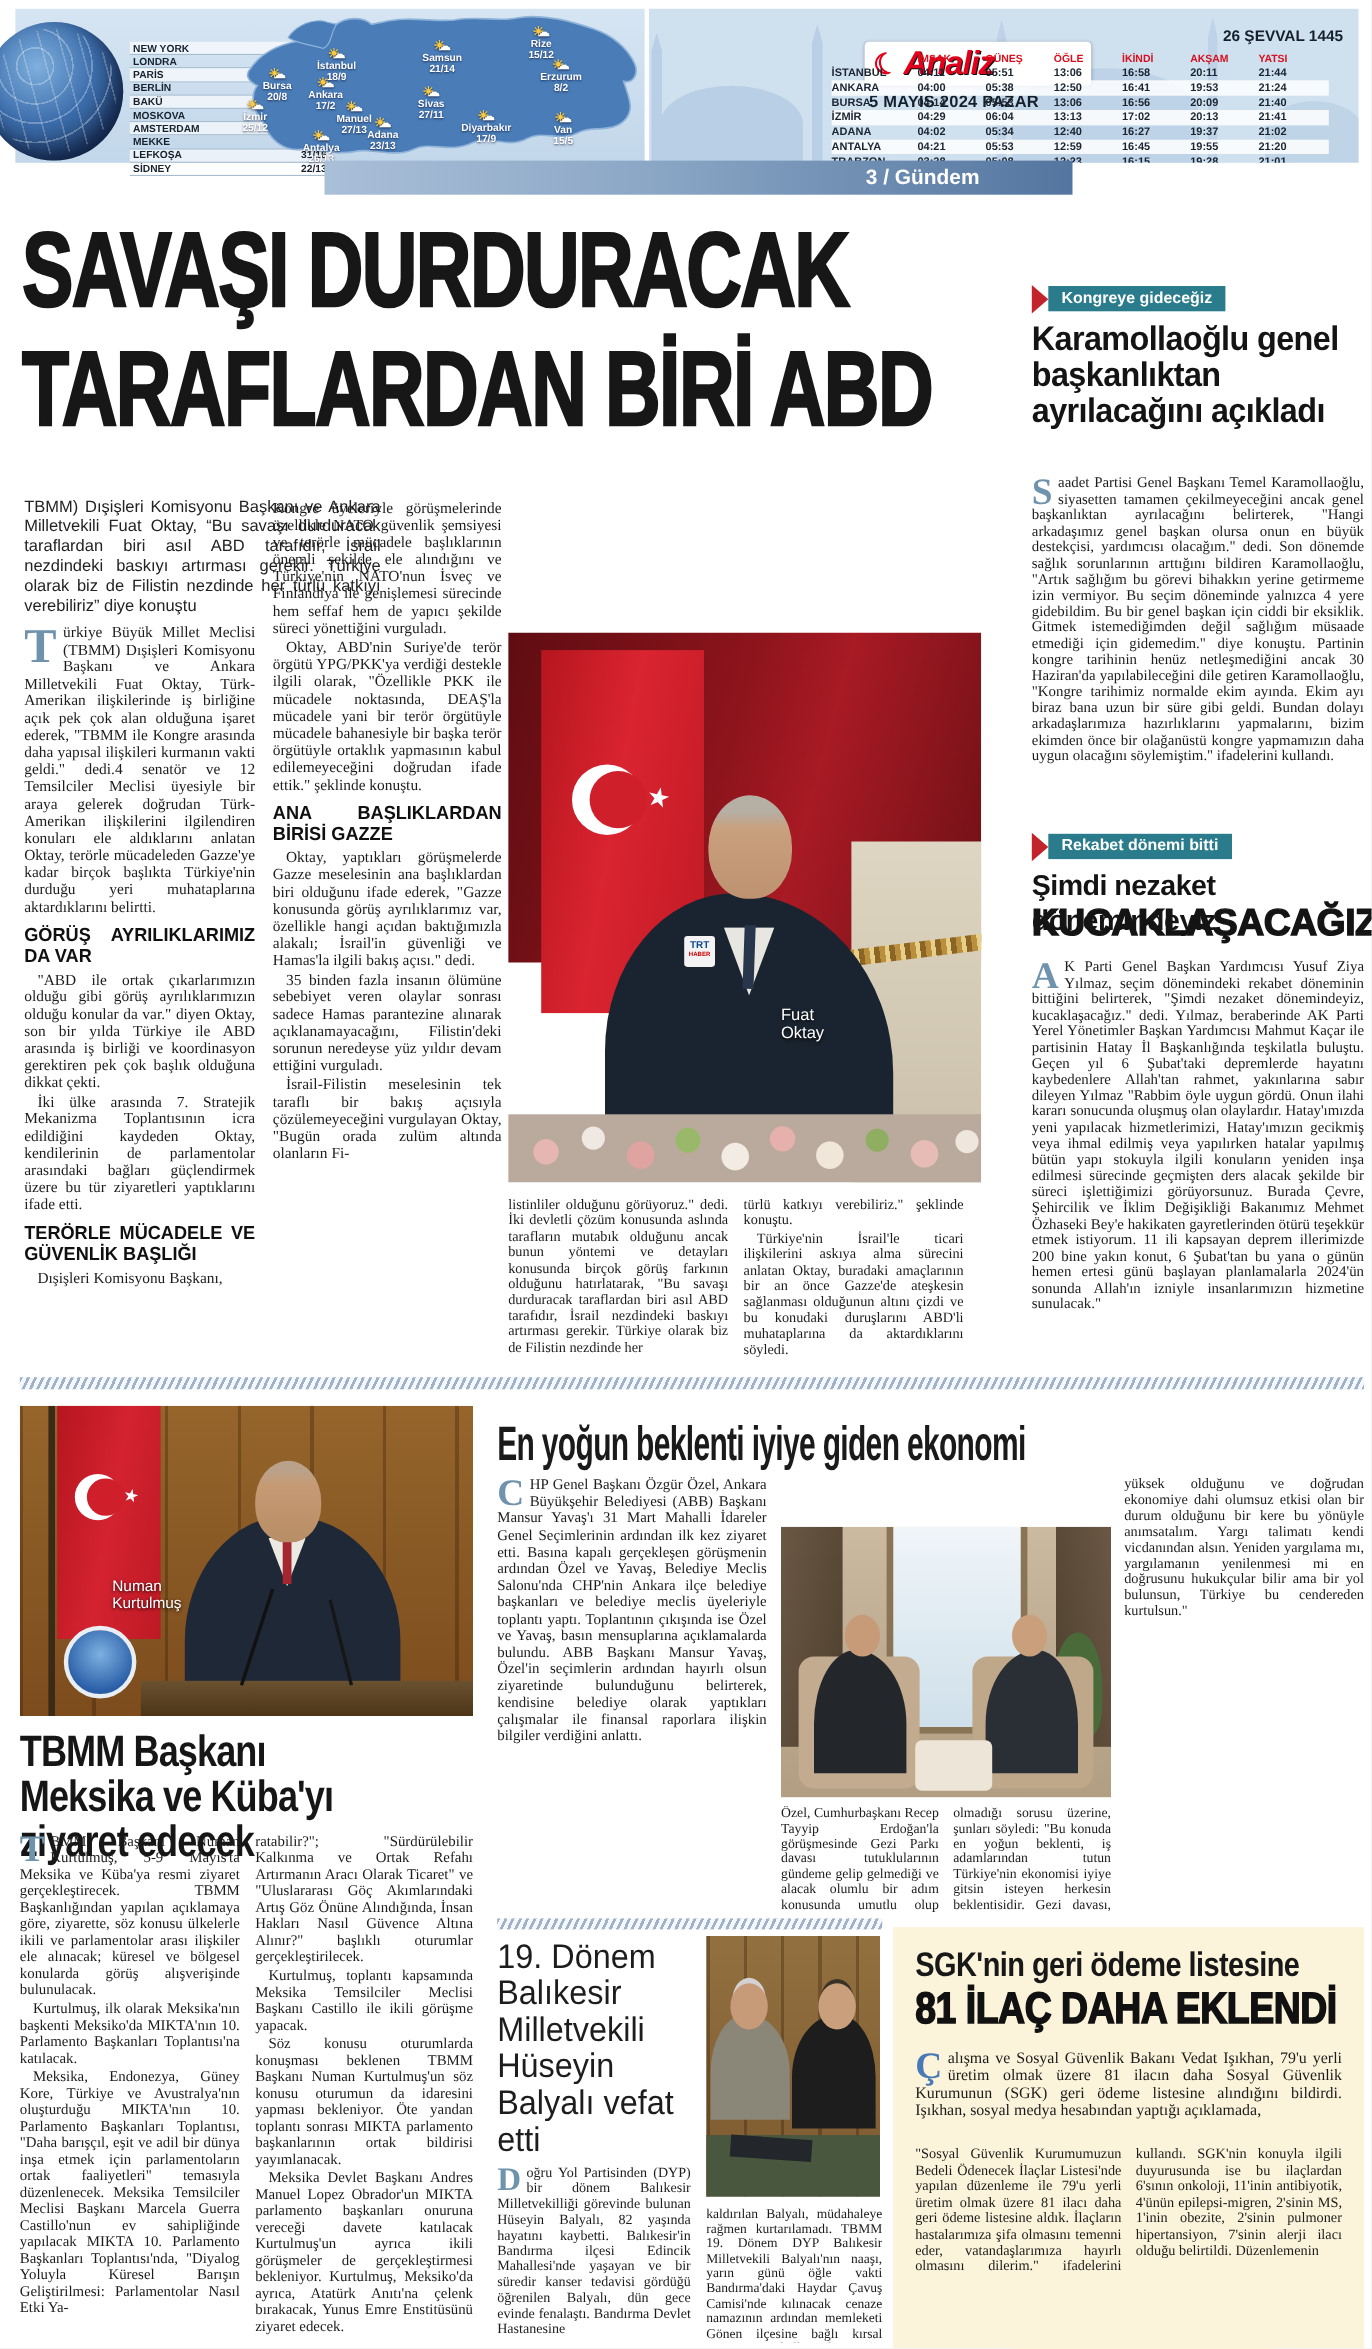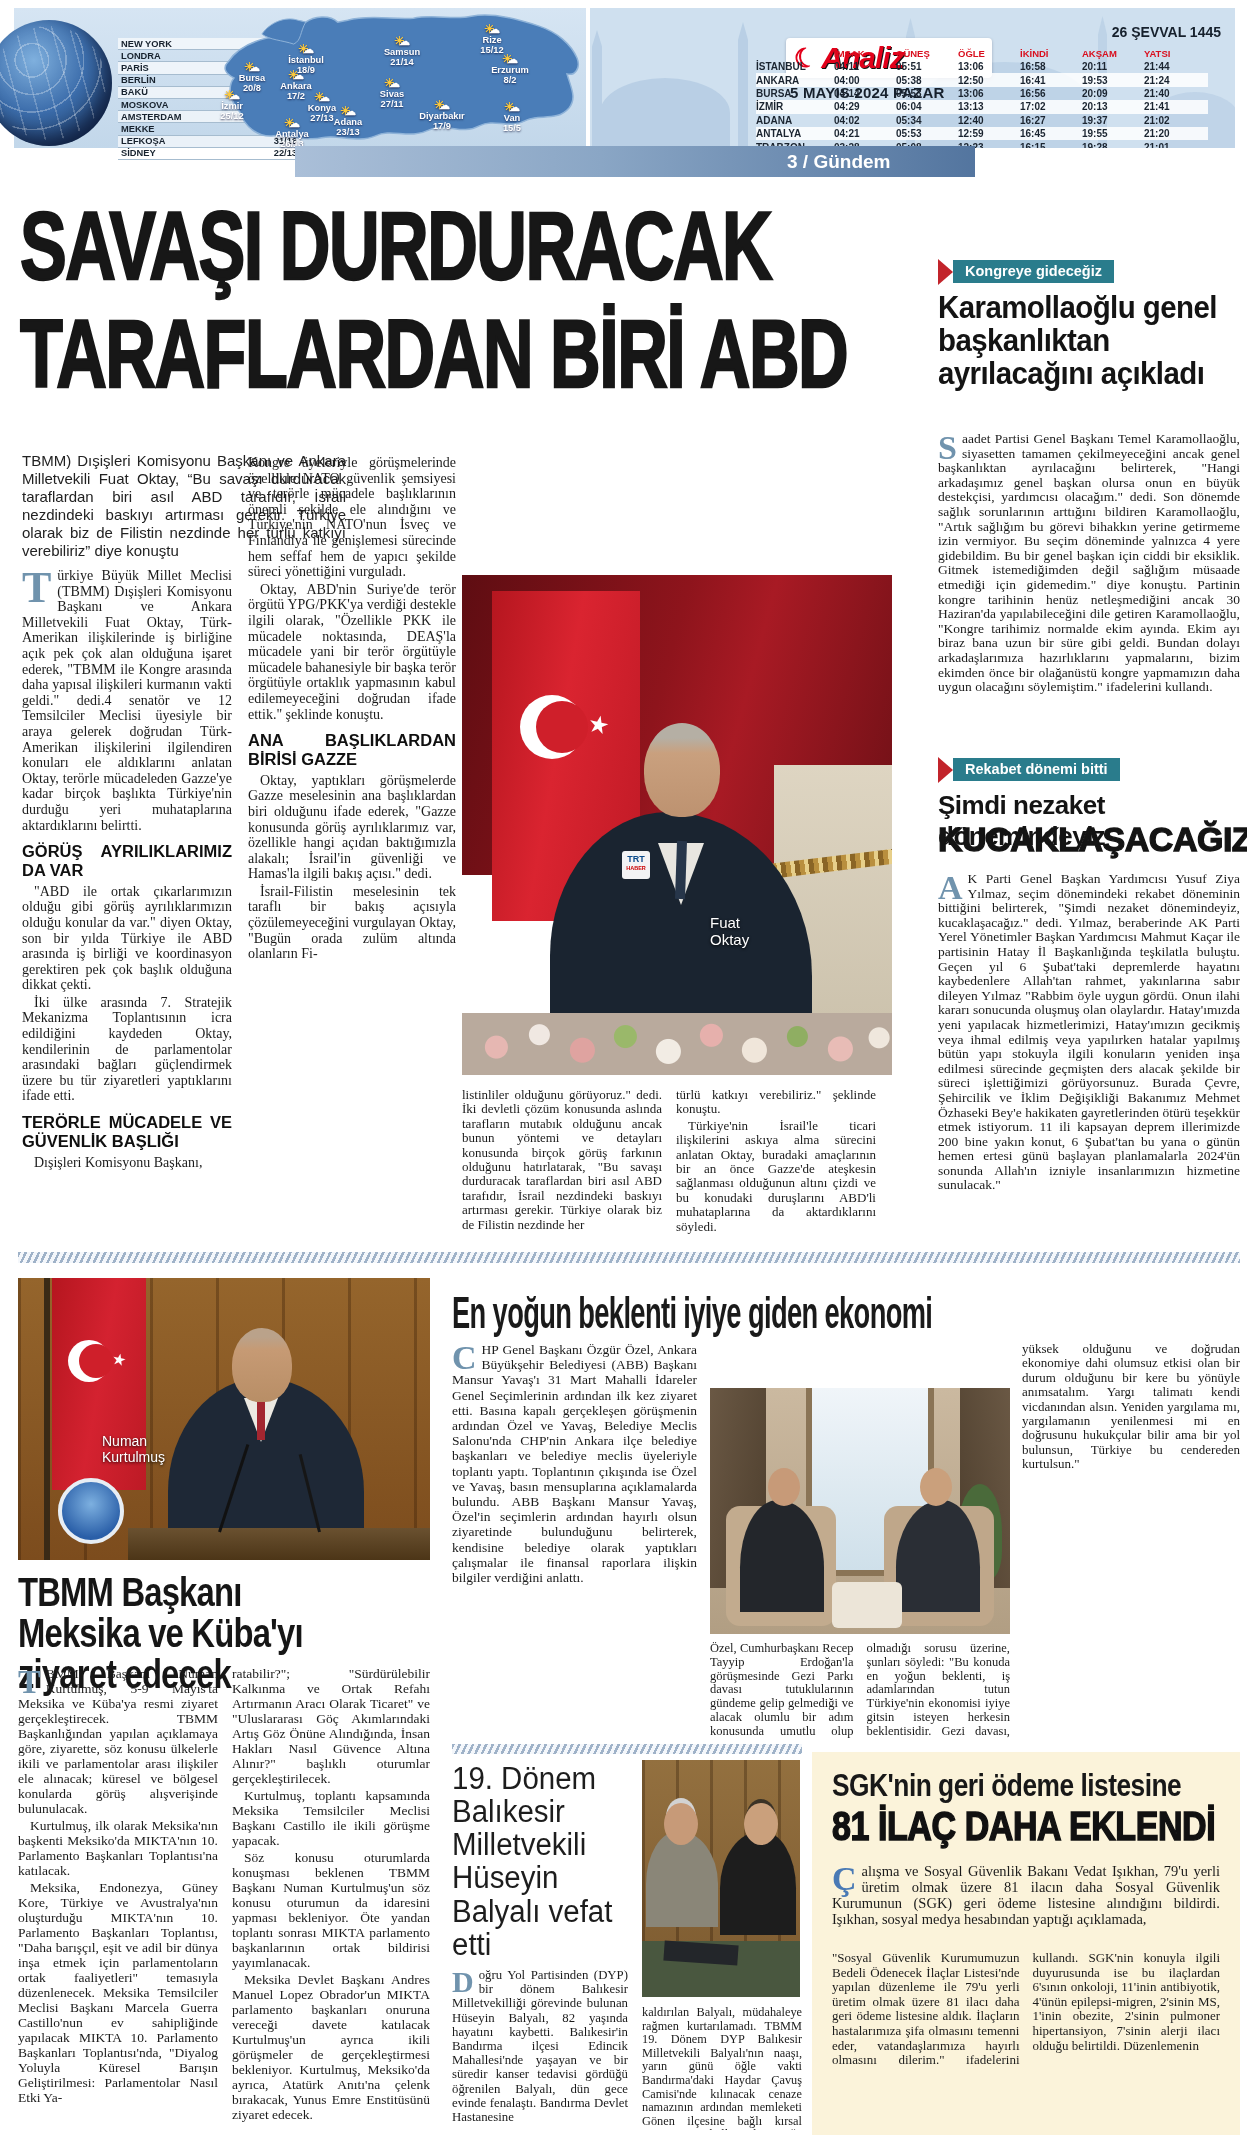--- a/index.html
+++ b/index.html
@@ -212,21 +212,21 @@
     </div>
     <div class="abs tmap">
       <svg width="374" height="136" viewBox="0 0 375 136">
         <path d="M18,52 C30,34 52,28 70,26 C62,18 78,8 96,12 C104,6 120,4 128,12 L138,10 C160,4 186,10 204,8 C224,4 246,10 262,6 C286,2 312,10 330,16 C348,22 362,34 368,48 C372,58 366,66 358,64 C362,78 368,88 360,98 C348,112 330,104 318,110 C300,120 286,108 270,116 C252,126 236,112 220,120 C200,130 182,118 166,126 C148,134 128,124 112,128 C96,132 78,124 64,126 C48,128 34,116 30,102 C22,94 16,78 24,68 C16,64 12,58 18,52 Z" fill="#4a7db8" stroke="#8fb3d8" stroke-width="1.5"></path>
         <path d="M52,24 C60,12 76,6 88,10 L96,12 C90,22 92,30 84,34 C72,30 60,30 52,24 Z" fill="#4a7db8" stroke="#8fb3d8" stroke-width="1"></path>
       </svg>
       <div class="city" style="left:96px;top:34px"><span class="wx"><i class="sun">☀</i><i class="cloud">☁</i></span><span>İstanbul</span><br><span>18/9</span></div>
       <div class="city" style="left:42px;top:52px"><span class="wx"><i class="sun">☀</i><i class="cloud">☁</i></span><span>Bursa</span><br><span>20/8</span></div>
       <div class="city" style="left:86px;top:60px"><span class="wx"><i class="sun">☀</i><i class="cloud">☁</i></span><span>Ankara</span><br><span>17/2</span></div>
       <div class="city" style="left:22px;top:80px"><span class="wx"><i class="sun">☀</i><i class="cloud">☁</i></span><span>İzmir</span><br><span>25/12</span></div>
-      <div class="city" style="left:112px;top:82px"><span class="wx"><i class="sun">☀</i><i class="cloud">☁</i></span><span>Konya</span><br><span>27/13</span></div>
+      <div class="city" style="left:112px;top:82px"><span class="wx"><i class="sun">☀</i><i class="cloud">☁</i></span><span>Manuel</span><br><span>27/13</span></div>
       <div class="city" style="left:82px;top:108px"><span class="wx"><i class="sun">☀</i><i class="cloud">☁</i></span><span>Antalya</span><br><span>26/13</span></div>
       <div class="city" style="left:138px;top:96px"><span class="wx"><i class="sun">☀</i><i class="cloud">☁</i></span><span>Adana</span><br><span>23/13</span></div>
       <div class="city" style="left:192px;top:26px"><span class="wx"><i class="sun">☀</i><i class="cloud">☁</i></span><span>Samsun</span><br><span>21/14</span></div>
       <div class="city" style="left:182px;top:68px"><span class="wx"><i class="sun">☀</i><i class="cloud">☁</i></span><span>Sivas</span><br><span>27/11</span></div>
       <div class="city" style="left:232px;top:90px"><span class="wx"><i class="sun">☀</i><i class="cloud">☁</i></span><span>Diyarbakır</span><br><span>17/9</span></div>
       <div class="city" style="left:300px;top:44px"><span class="wx"><i class="sun">☀</i><i class="cloud">☁</i></span><span>Erzurum</span><br><span>8/2</span></div>
       <div class="city" style="left:282px;top:14px"><span class="wx"><i class="sun">☀</i><i class="cloud">☁</i></span><span>Rize</span><br><span>15/12</span></div>
       <div class="city" style="left:302px;top:92px"><span class="wx"><i class="sun">☀</i><i class="cloud">☁</i></span><span>Van</span><br><span>15/5</span></div>
     </div>
   </div>
@@ -334,20 +334,21 @@
     <p class="p">İki ülke arasında 7. Stratejik Mekanizma Toplantısının icra edildiğini kaydeden Oktay, kendilerinin de parlamentolar arasındaki bağları güçlendirmek üzere bu tür ziyaretleri yaptıklarını ifade etti.</p>
     <div class="sub">TERÖRLE MÜCADELE VE GÜVENLİK BAŞLIĞI</div>
     <p class="p">Dışişleri Komisyonu Başkanı,</p>
   </div>
 
   <div class="abs serif bodycol clip" style="left:248px;top:455px;width:208px;height:792px;">
     <p class="p0">Kongre üyeleriyle görüşmelerinde özellikle NATO güvenlik şemsiyesi ve terörle mücadele başlıklarının önemli şekilde ele alındığını ve Türkiye'nin NATO'nun İsveç ve Finlandiya ile genişlemesi sürecinde hem seffaf hem de yapıcı şekilde süreci yönettiğini vurguladı.</p>
     <p class="p">Oktay, ABD'nin Suriye'de terör örgütü YPG/PKK'ya verdiği destekle ilgili olarak, "Özellikle PKK ile mücadele noktasında, DEAŞ'la mücadele yani bir terör örgütüyle mücadele bahanesiyle bir başka terör örgütüyle ortaklık yapmasının kabul edilemeyeceğini doğrudan ifade ettik." şeklinde konuştu.</p>
     <div class="sub">ANA BAŞLIKLARDAN BİRİSİ GAZZE</div>
     <p class="p">Oktay, yaptıkları görüşmelerde Gazze meselesinin ana başlıklardan biri olduğunu ifade ederek, "Gazze konusunda görüş ayrılıklarımız var, özellikle hangi açıdan baktığımızla alakalı; İsrail'in güvenliği ve Hamas'la ilgili bakış açısı." dedi.</p>
+    <p class="p">35 binden fazla insanın ölümüne sebebiyet veren olaylar sonrası sadece Hamas parantezine alınarak açıklanamayacağını, Filistin'deki sorunun neredeyse yüz yıldır devam ettiğini vurguladı.</p>
     <p class="p">İsrail-Filistin meselesinin tek taraflı bir bakış açısıyla çözülemeyeceğini vurgulayan Oktay, "Bugün orada zulüm altında olanların Fi-</p>
   </div>
 
   <div class="abs ph" style="left:462px;top:575px;width:430px;height:500px;">
     <div class="abs fcurtain"></div>
     <div class="abs fwall"></div>
     <div class="abs ftrim"></div>
     <div class="abs fflag">
       <div class="abs fcres"></div>
         <div class="abs fcres2"></div>

